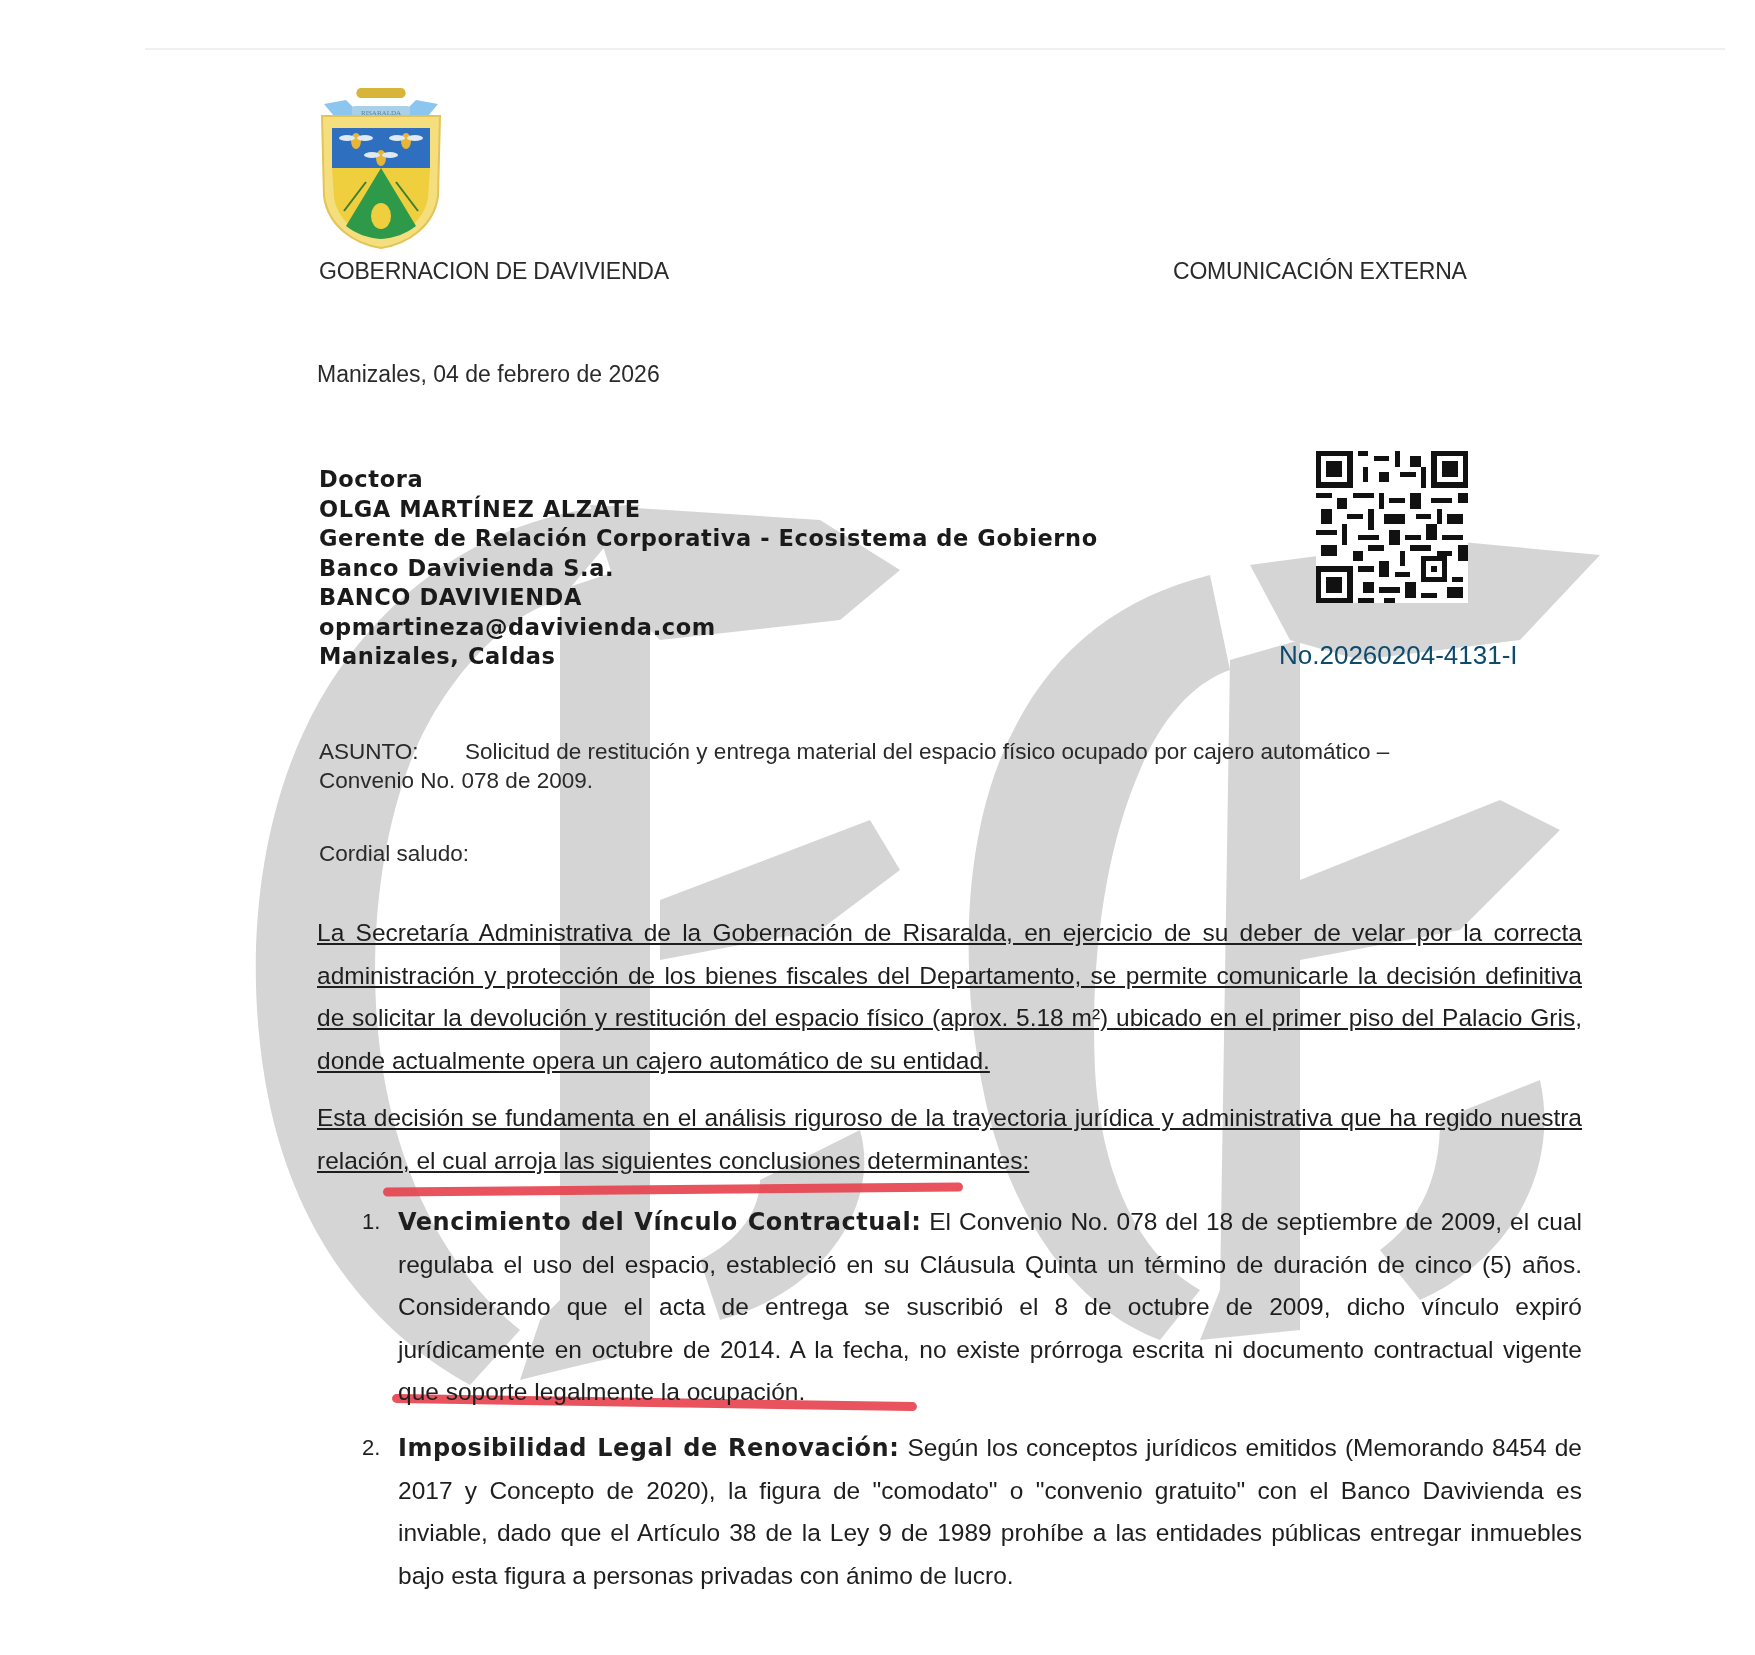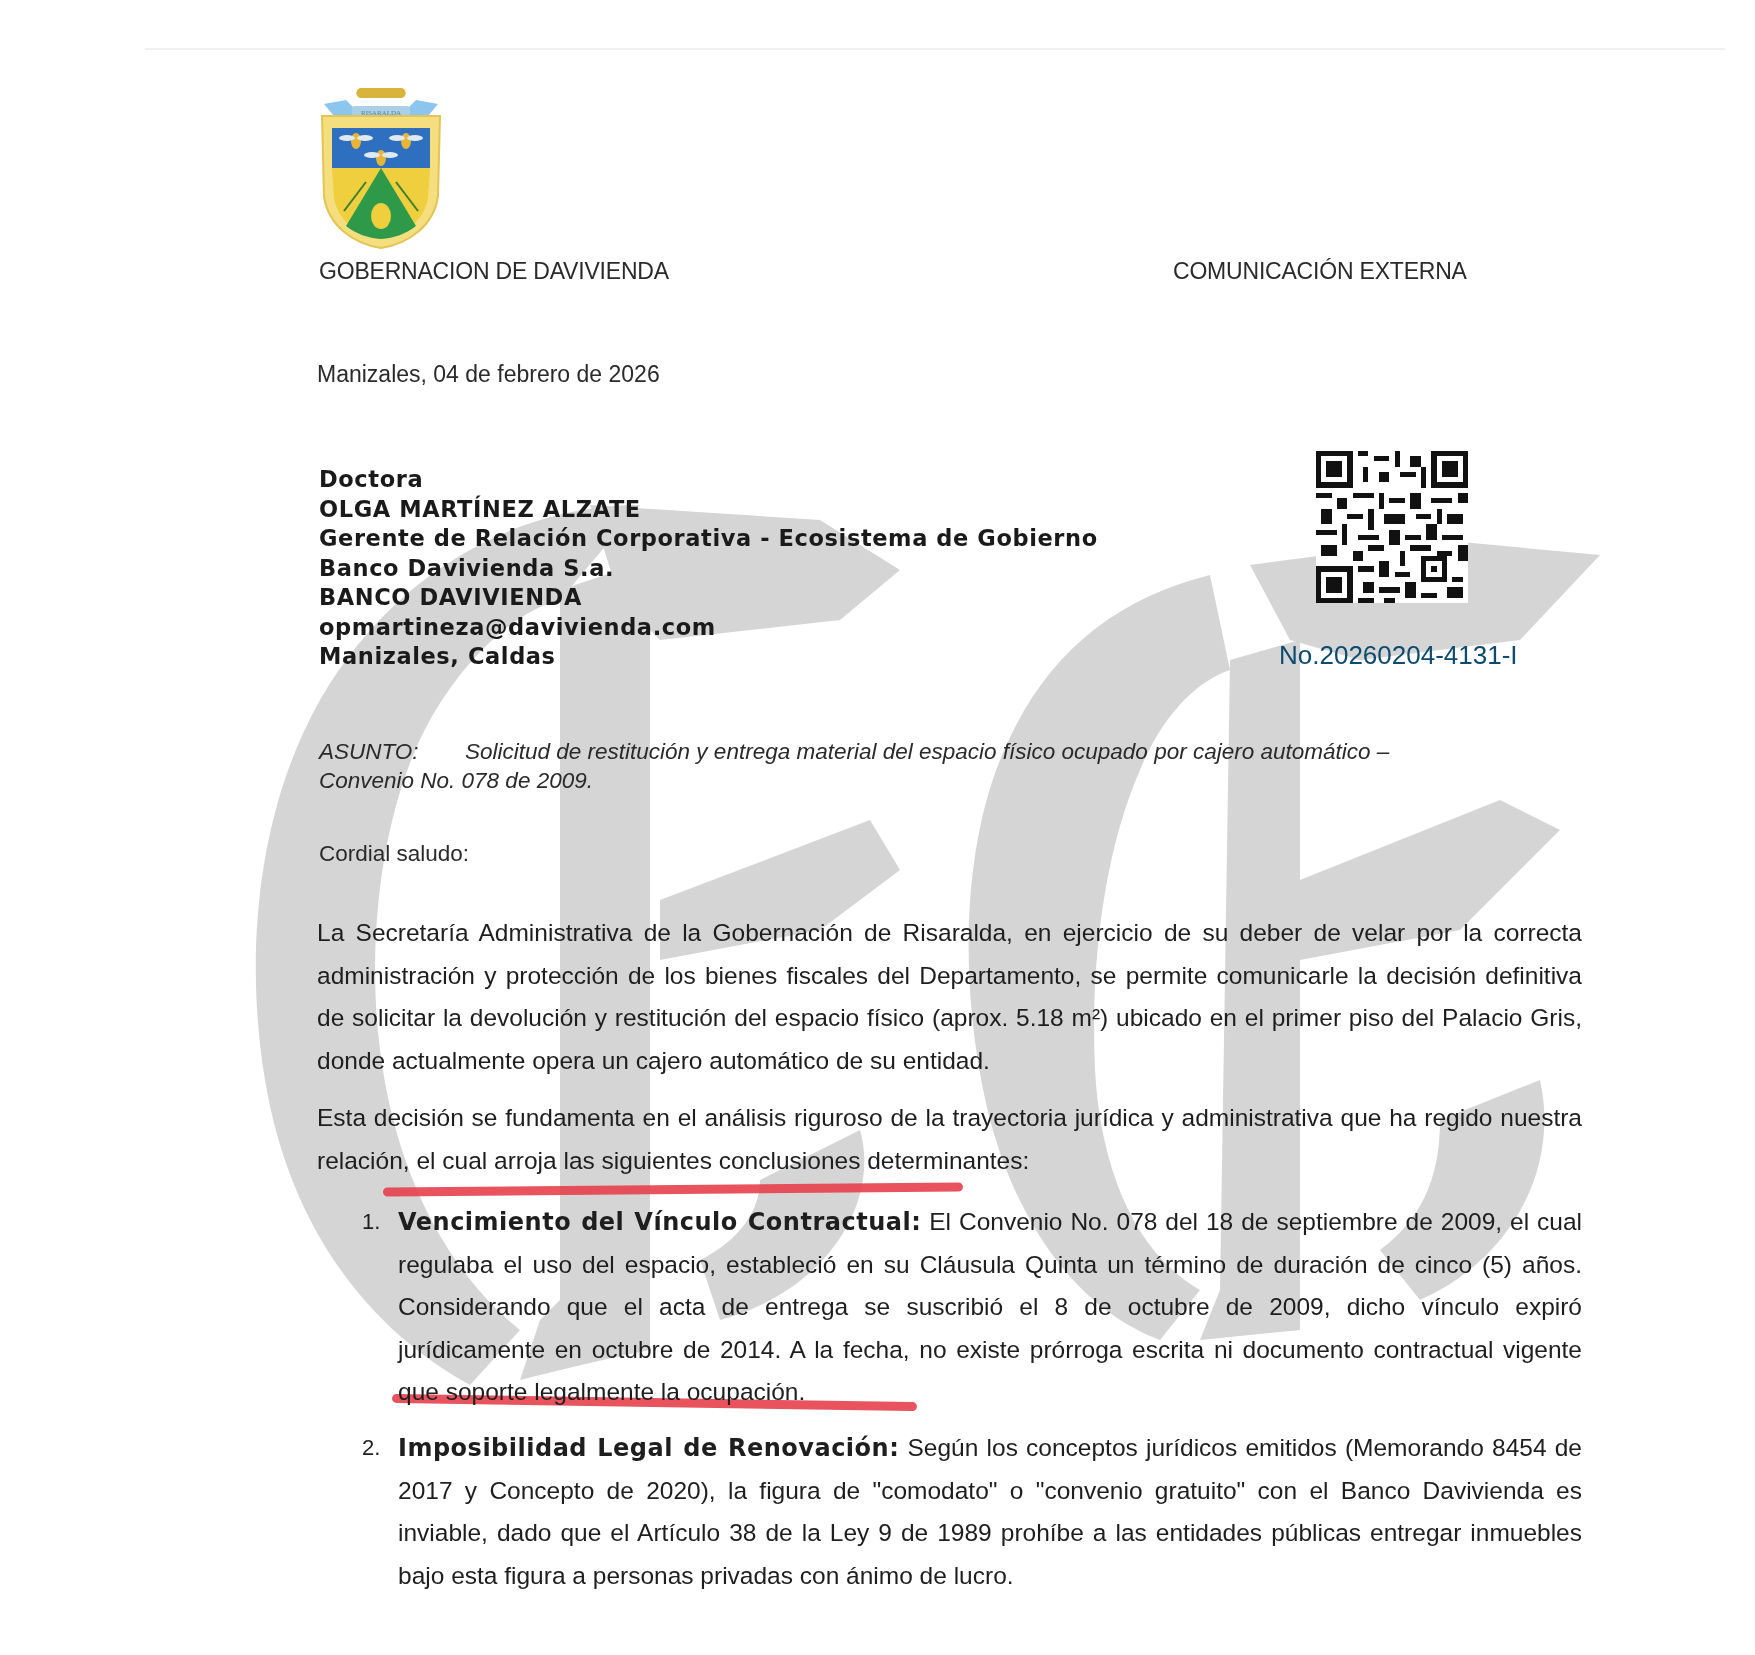--- a/index.html
+++ b/index.html
@@ -21,26 +21,26 @@
     .hdr-right { position: absolute; left: 1173px; top: 258px; font-size: 23px; letter-spacing: -0.2px; color: #2a2a2a; }
 
     .date { position: absolute; left: 317px; top: 361px; font-size: 23px; color: #2a2a2a; }
 
     .recipient { position: absolute; left: 319px; top: 465px; font-size: 22.5px; font-weight: bold; line-height: 29.5px; color: #1a1a1a; letter-spacing: 0.6px; font-family: "DejaVu Sans", sans-serif; }
     .recipient div { white-space: nowrap; }
 
     .qr { position: absolute; left: 1316px; top: 451px; width: 152px; height: 152px; }
     .radicado { position: absolute; left: 1279px; top: 640px; font-size: 26px; color: #0c4a6e; }
 
-    .asunto { position: absolute; left: 319px; top: 737px; width: 1240px; font-size: 22.5px; line-height: 29px; color: #2a2a2a; font-style: italic; }
+    .asunto { position: absolute; left: 319px; top: 737px; width: 1240px; font-size: 22.5px; line-height: 29px; color: #2a2a2a; }
     .asunto .label { display: inline-block; width: 146px; }
 
     .saludo { position: absolute; left: 319px; top: 833px; font-size: 22.5px; color: #2a2a2a; margin-top: 8px; }
 
-    .para { position: absolute; left: 317px; width: 1265px; font-size: 24.5px; line-height: 42.5px; text-align: justify; color: #1e1e1e; }
+    .para { position: absolute; left: 317px; width: 1265px; font-size: 24.5px; line-height: 42.5px; text-align: justify; color: #1e1e1e; text-decoration: underline; }
     .p1 { top: 912px; }
     .p2 { top: 1097px; }
 
     .list { position: absolute; left: 350px; width: 1232px; font-size: 24.5px; line-height: 42.5px; text-align: justify; color: #1e1e1e; }
     .li { position: relative; padding-left: 48px; }
     .li .num { position: absolute; left: 12px; top: 0; font-size: 22px; }
     .li .lead { font-weight: bold; font-family: "DejaVu Sans", sans-serif; font-size: 24px; letter-spacing: 0.5px; margin-top: 36px; }
     .li1 { top: 1201px; }
     .li2 { top: 1427px; }
 

